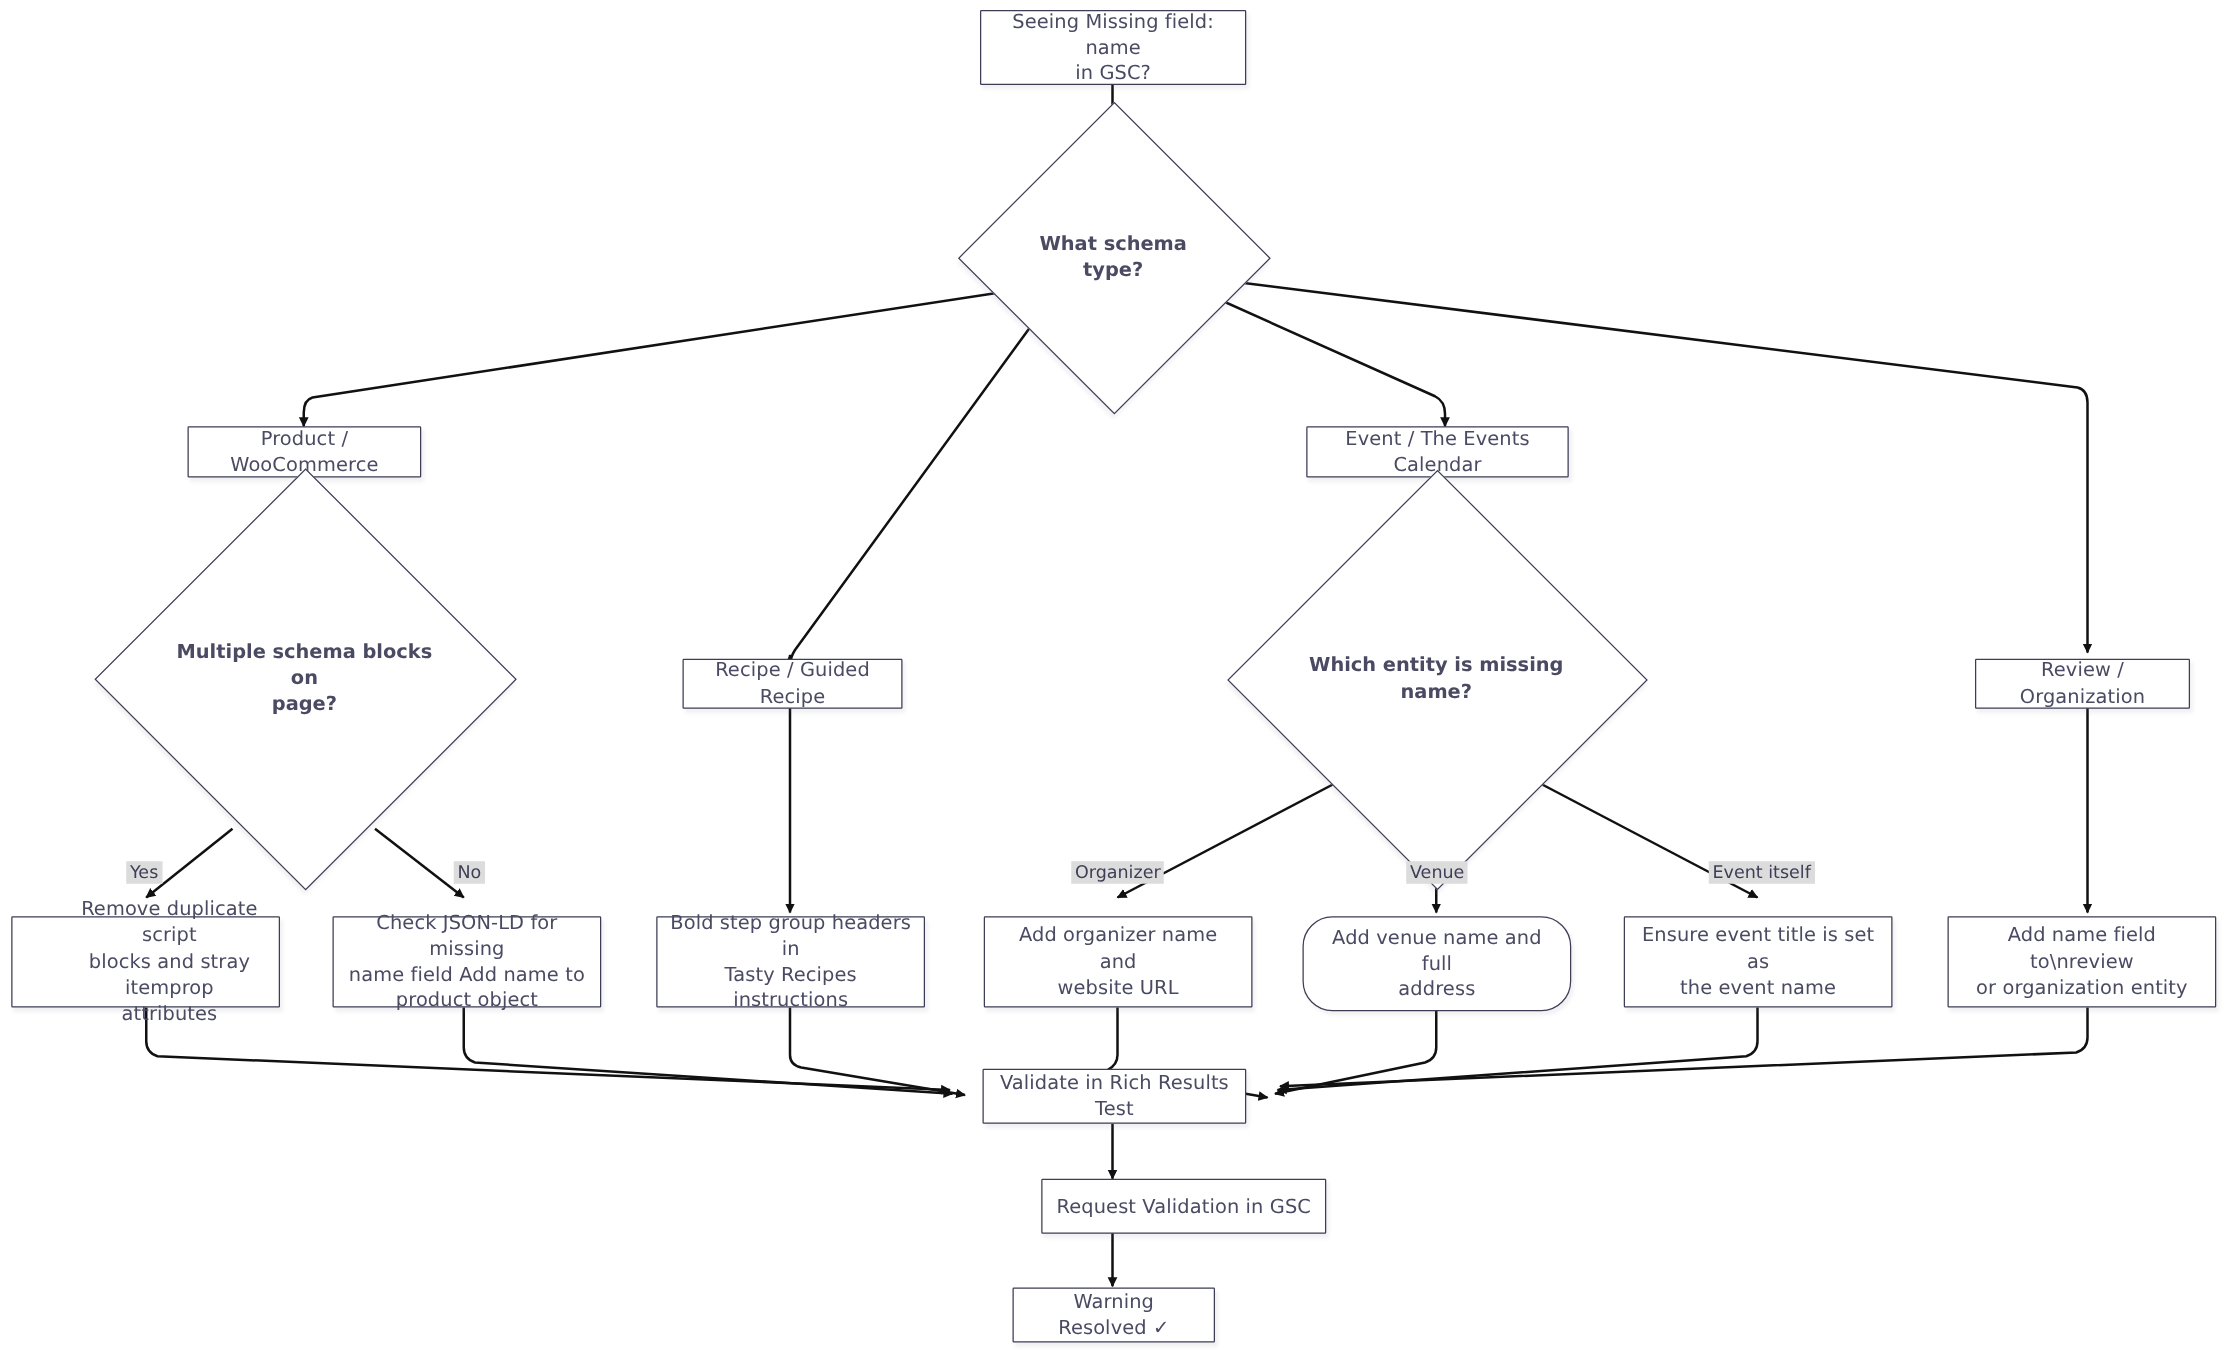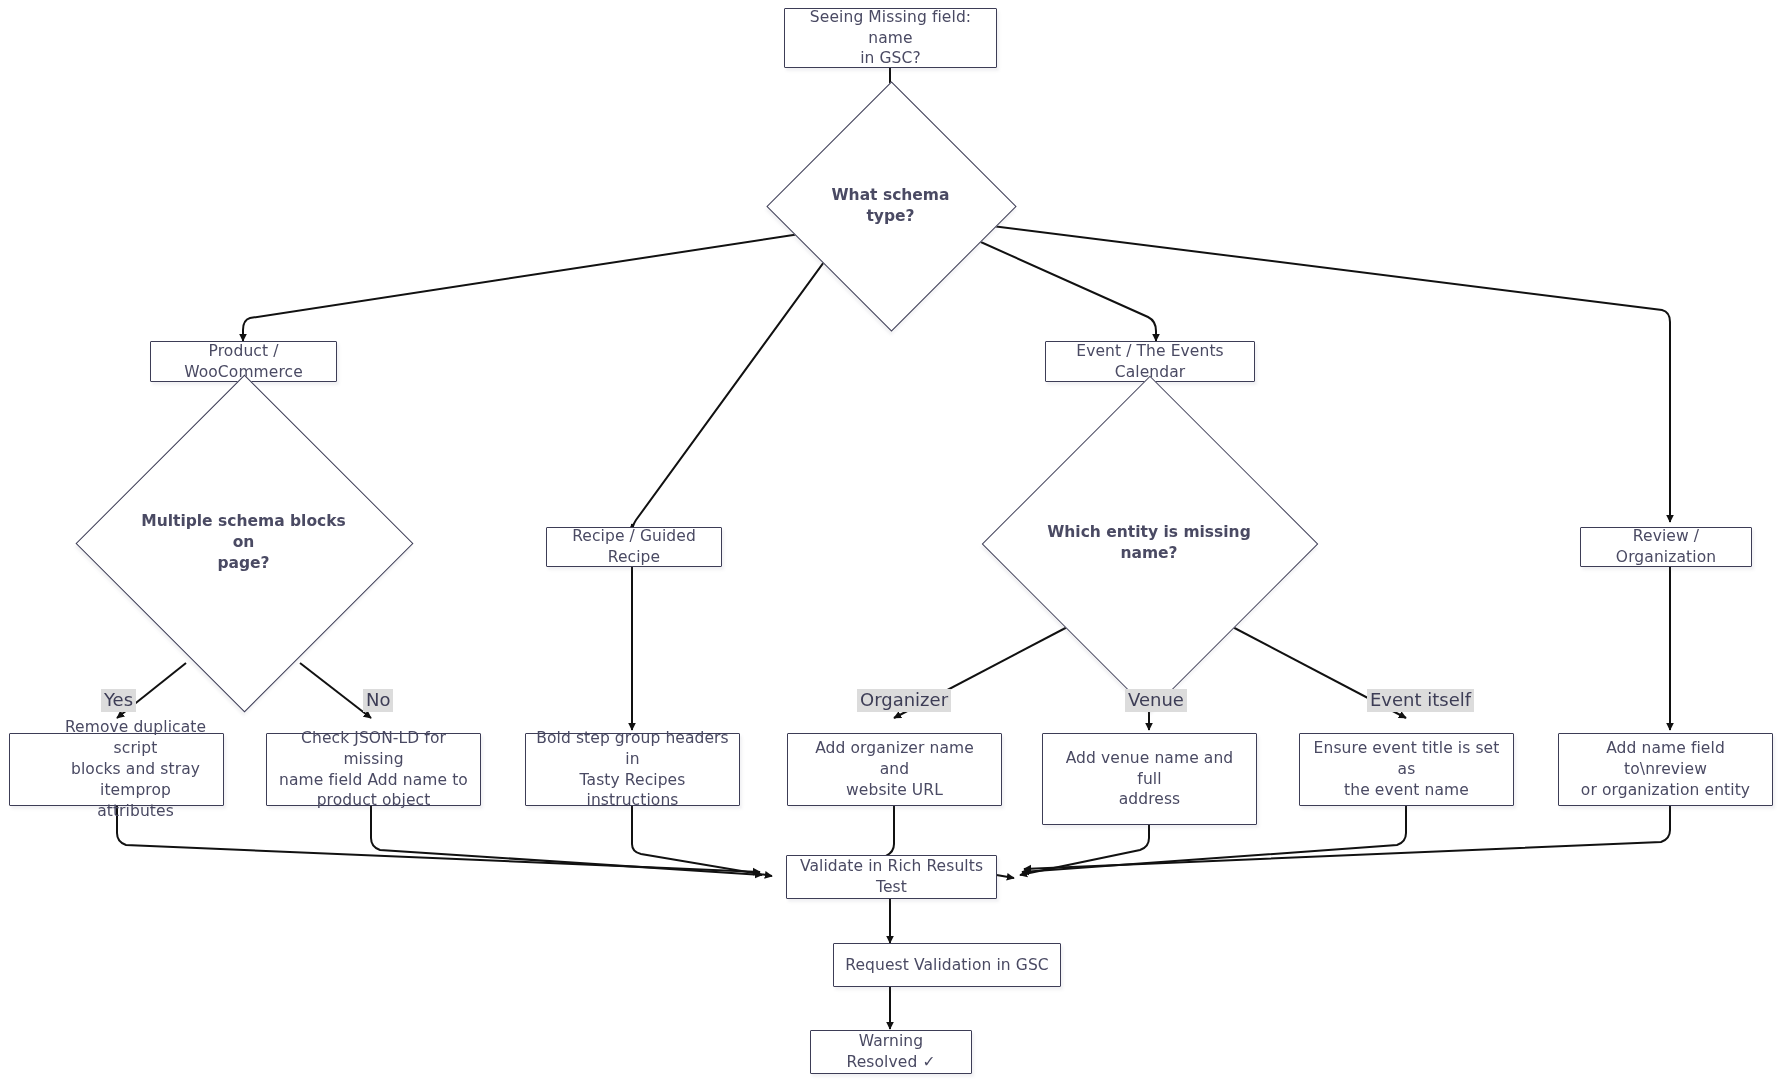--- a/index.html
+++ b/index.html
@@ -17,21 +17,21 @@
 
   .diamond-wrap{position:absolute;}
   .diamond-shape{position:absolute;left:0;top:0;width:100%;height:100%;
         background:#ffffff;border:1.4px solid #3d3d56;
         transform:rotate(45deg);box-shadow:2px 3px 3px rgba(120,120,140,.10);}
   .diamond-label{position:absolute;left:0;top:0;width:100%;height:100%;
         display:flex;align-items:center;justify-content:center;text-align:center;
         color:#4a4a63;font-size:15.5px;line-height:1.35;padding:0 8px;
         box-sizing:border-box;font-weight:bold;}
 
-  .elabel{position:absolute;background:#dcdcdc;color:#3d3d56;font-size:18px;
+  .elabel{position:absolute;background:#dcdcdc;color:#3d3d56;font-size:14px;
           line-height:1.15;padding:1px 3px;white-space:nowrap;}
 </style>
 </head>
 <body>
 
 <div id="stage">
 
   <svg id="edges" viewBox="0 0 1781 1080" xmlns="http://www.w3.org/2000/svg">
     <defs>
       <marker id="ah" markerWidth="9" markerHeight="9" refX="7.2" refY="4.5" orient="auto" markerUnits="userSpaceOnUse">
@@ -150,21 +150,21 @@
   <div class="elabel" style="left:1125px;top:689px;">Venue</div>
   <div class="elabel" style="left:1367px;top:689px;">Event itself</div>
 
   <div class="node rect" style="left:787px;top:733px;width:215px;height:73px;">
     <div>
       <span>Add organizer name and</span><br>
       <span>website URL</span>
     </div>
   </div>
 
-  <div class="node rect" style="left:1042px;top:733px;width:215px;height:92px;">
+  <div class="node rect" style="left:1042px;top:733px;width:215px;height:76px;border-radius:24px;">
     <div>
       <span>Add venue name and full</span><br>
       <span>address</span>
     </div>
   </div>
 
   <div class="node rect" style="left:1299px;top:733px;width:215px;height:73px;">
     <div>
       <span>Ensure event title is set as</span><br>
       <span>the event name</span>

